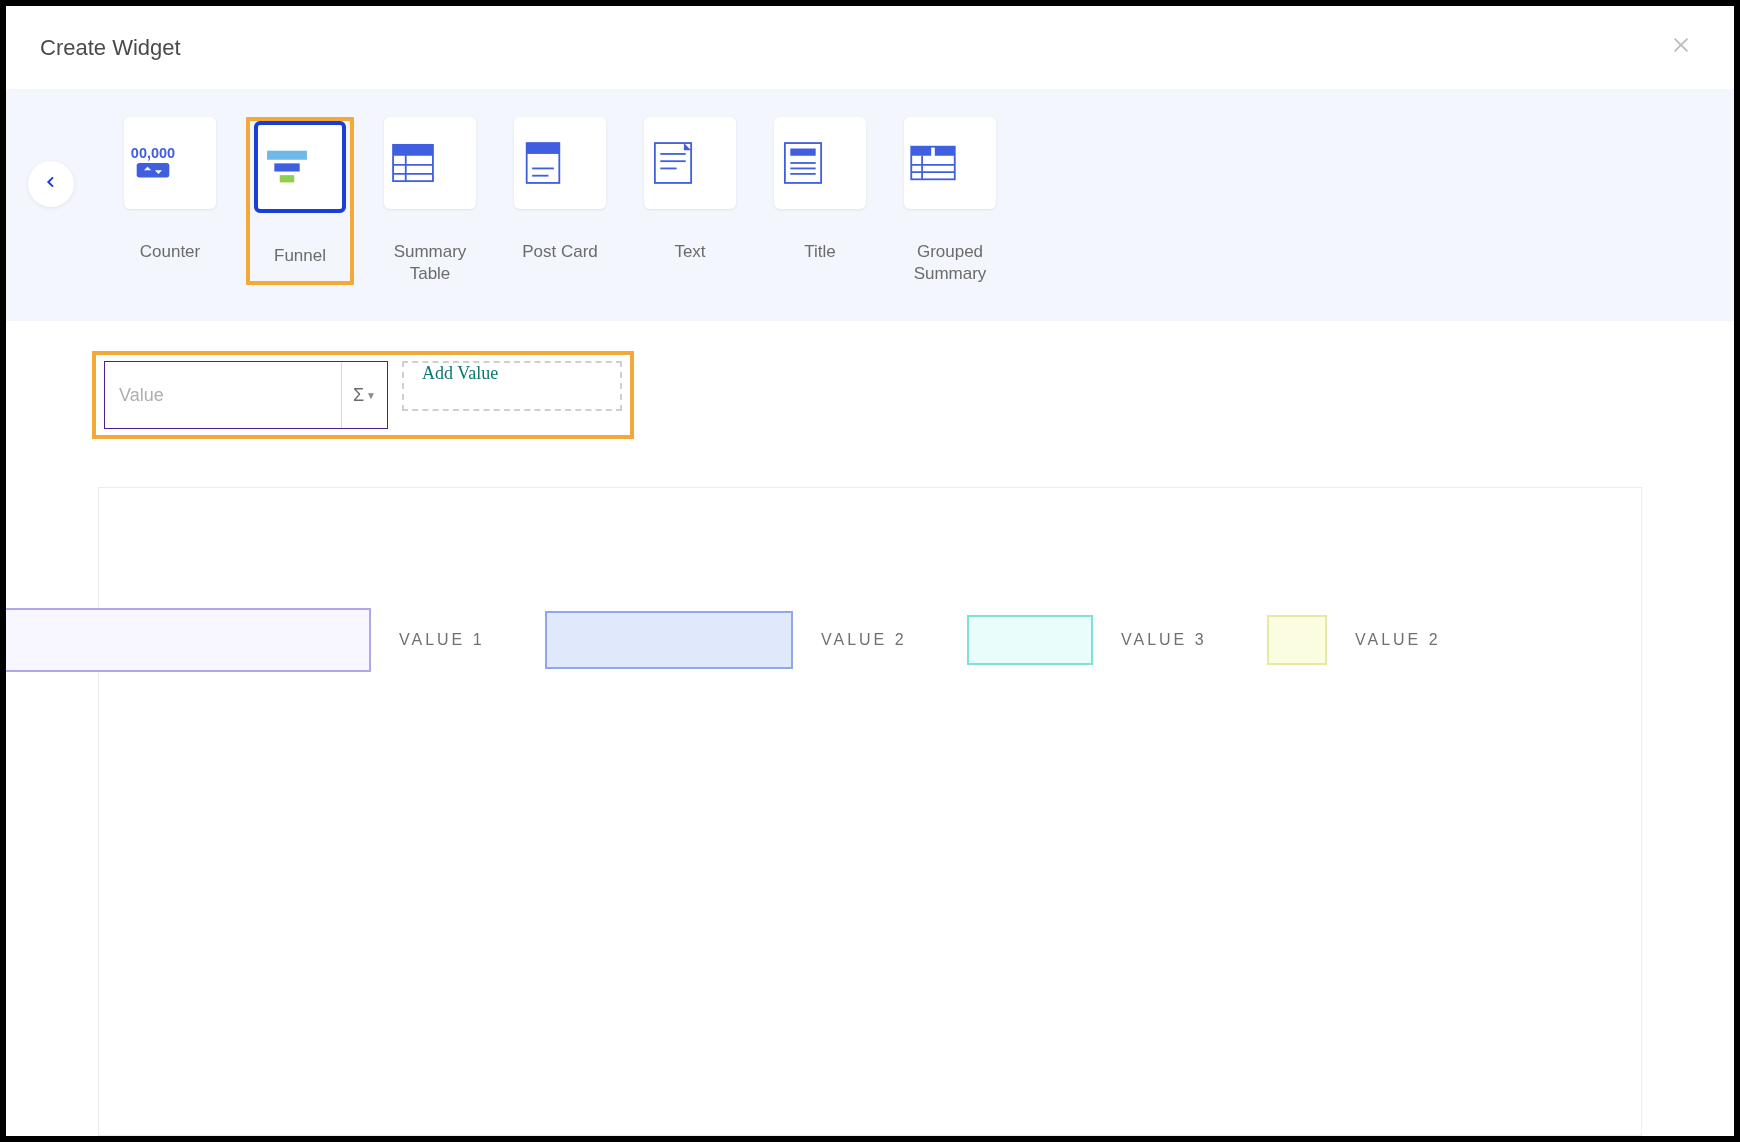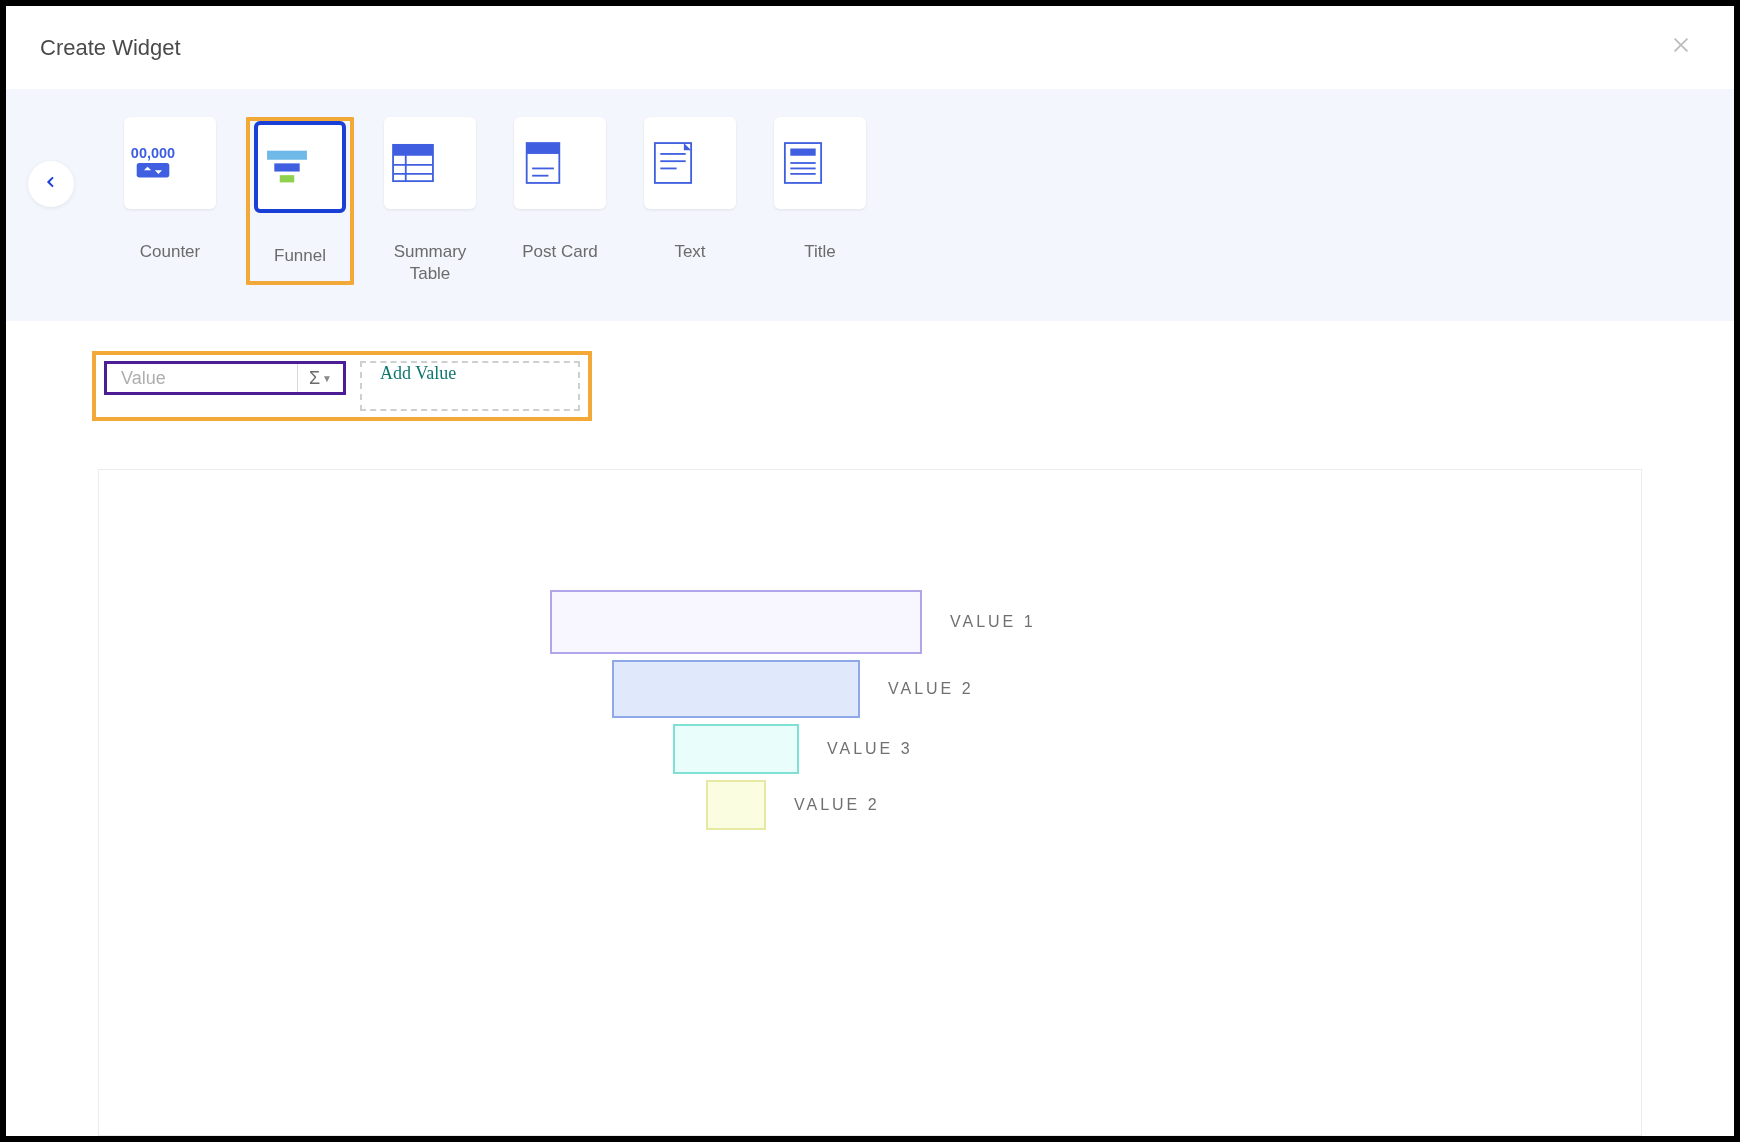--- a/index.html
+++ b/index.html
@@ -102,22 +102,23 @@
   .config-row {
     display: flex;
     align-items: stretch;
     margin: 30px 0 0 86px;
     border: 4px solid #f2a938;
     padding: 6px 8px;
     width: fit-content;
   }
   .value-field {
     display: flex;
-    border: 3px solid #4c1d95;
-    height: 34px;
+    border: 1px solid #4c1d95;
+    height: 68px;
+    gap: 46px;
   }
   .value-field input {
     border: none;
     outline: none;
     padding: 0 14px;
     font-size: 18px;
     color: #9e9e9e;
     width: 190px;
   }
   .value-field input::placeholder { color: #aeaeae; }
@@ -149,21 +150,21 @@
 
   .preview-panel {
     margin: 48px 92px 0 92px;
     border: 1px solid #ececec;
     flex: 1;
     position: relative;
     padding-top: 120px;
   }
   .funnel-preview {
     display: flex;
-    flex-direction: column;
+    flex-direction: row;
     align-items: center;
     gap: 6px;
     margin-left: -100px;
   }
   .frow {
     display: flex;
     align-items: center;
     gap: 28px;
   }
   .fbox {
@@ -277,20 +278,33 @@
             <rect x="12" y="10" width="40" height="44" fill="none" stroke="#3f5fe0" stroke-width="2"></rect>
             <rect x="18" y="16" width="28" height="8" fill="#3f5fe0"></rect>
             <line x1="18" y1="32" x2="46" y2="32" stroke="#3f5fe0" stroke-width="2"></line>
             <line x1="18" y1="38" x2="46" y2="38" stroke="#3f5fe0" stroke-width="2"></line>
             <line x1="18" y1="44" x2="46" y2="44" stroke="#3f5fe0" stroke-width="2"></line>
           </svg>
         </div>
         <div class="label">Title</div>
       </div>
 
+      <div class="widget-option">
+        <div class="widget-card">
+          <svg viewBox="0 0 64 64">
+            <rect x="8" y="14" width="48" height="36" fill="none" stroke="#3f5fe0" stroke-width="2"></rect>
+            <rect x="8" y="14" width="22" height="10" fill="#3f5fe0"></rect>
+            <rect x="34" y="14" width="22" height="10" fill="#3f5fe0"></rect>
+            <line x1="8" y1="34" x2="56" y2="34" stroke="#3f5fe0" stroke-width="2"></line>
+            <line x1="8" y1="42" x2="56" y2="42" stroke="#3f5fe0" stroke-width="2"></line>
+            <line x1="20" y1="24" x2="20" y2="50" stroke="#3f5fe0" stroke-width="2"></line>
+          </svg>
+        </div>
+        <div class="label">Grouped Summary</div>
+      </div>
 
     </div>
   </div>
 
   <div class="config-row">
     <div class="value-field">
       <input type="text" placeholder="Value" style="">
       <div class="sigma-btn">
         <span>Σ</span>
         <span class="caret">▼</span>

